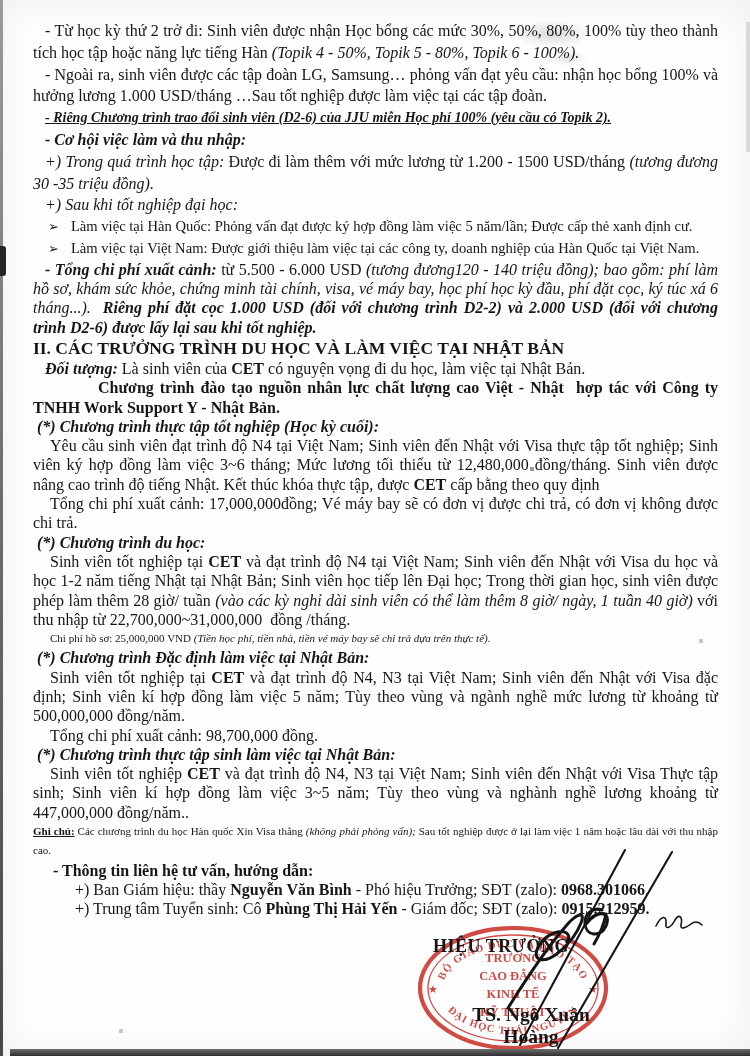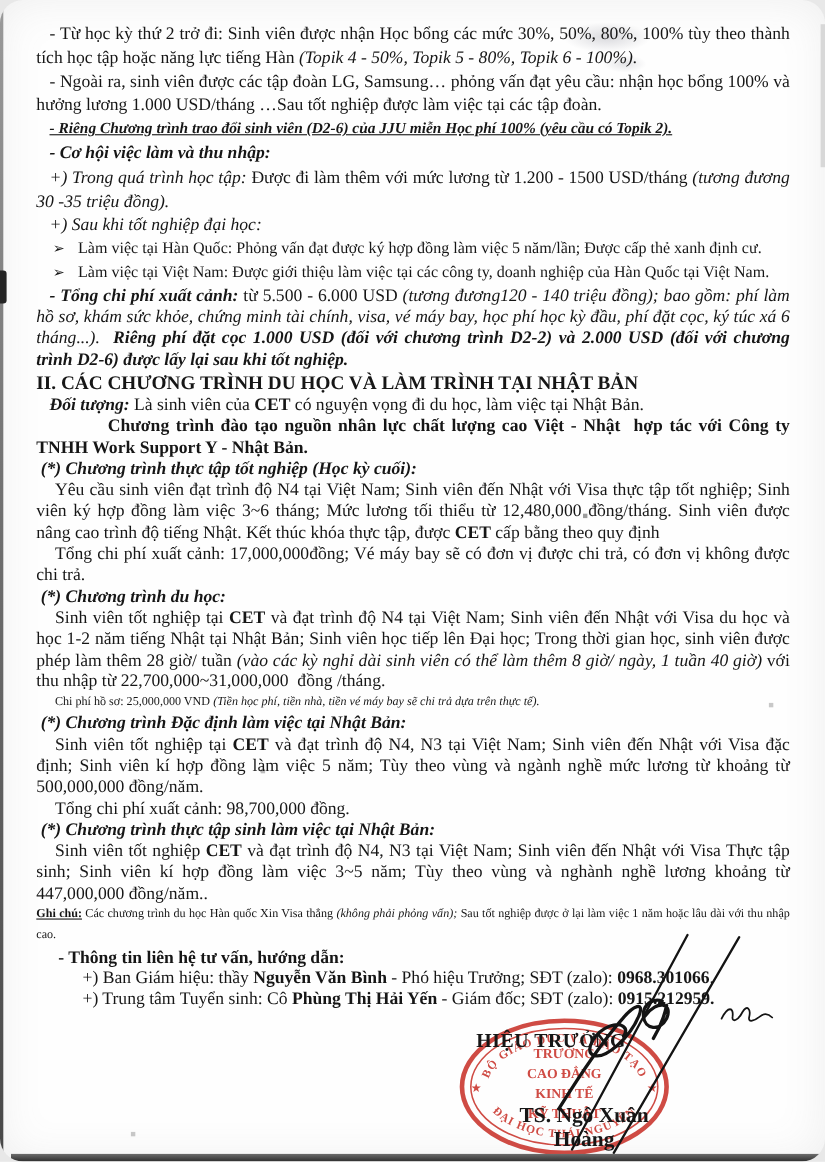--- a/index.html
+++ b/index.html
@@ -2,21 +2,20 @@
 <html><head>
 <meta charset="utf-8">
 <style>
   html,body{margin:0;padding:0;background:#e8e8e8;}
   .page{
     position:relative;width:750px;height:1056px;margin:0 auto;
     background:#fefefe;overflow:hidden;
     box-shadow:inset 0 0 40px rgba(120,120,120,.12);
     font-family:"Liberation Serif","DejaVu Serif",serif;
     color:#161616;
-    border-radius:21px;
   }
   .doc-body{position:relative;padding:20px 32px 0 33px;z-index:1;}
   .para{margin:0;text-align:justify;text-indent:12px;font-size:16px;line-height:19.3px;}
   .para span{white-space:pre-wrap;}
   .lh1{line-height:21.8px;}
   .b{font-weight:bold;}
   .i{font-style:italic;}
   .u{text-decoration:underline;}
   .heading{font-weight:bold;font-size:17.5px;text-indent:0;line-height:22px;}
   .i0{text-indent:0;}
@@ -66,21 +65,21 @@
   <div class="doc-body">
       <p class="para lh1"><span>- Từ học kỳ thứ 2 trở đi: Sinh viên được nhận Học bổng các mức 30%, 50%, 80%, 100% tùy theo thành tích học tập hoặc năng lực tiếng Hàn </span><span class="i">(Topik 4 - 50%, Topik 5 - 80%, Topik 6 - 100%).</span></p>
       <p class="para lh1"><span>- Ngoài ra, sinh viên được các tập đoàn LG, Samsung… phỏng vấn đạt yêu cầu: nhận học bổng 100% và hưởng lương 1.000 USD/tháng …Sau tốt nghiệp được làm việc tại các tập đoàn.</span></p>
       <p class="para lh1 tight1"><span class="b i u">- Riêng Chương trình trao đổi sinh viên (D2-6) của JJU miễn Học phí 100% (yêu cầu có Topik 2).</span></p>
       <p class="para lh1"><span class="b i">- Cơ hội việc làm và thu nhập:</span></p>
       <p class="para lh1"><span class="i">+) Trong quá trình học tập: </span><span>Được đi làm thêm với mức lương từ 1.200 - 1500 USD/tháng </span><span class="i">(tương đương 30 -35 triệu đồng).</span></p>
       <p class="para lh1"><span class="i">+) Sau khi tốt nghiệp đại học:</span></p>
       <p class="para lh1 arrowline"><span class="marker">➢</span><span>Làm việc tại Hàn Quốc: Phỏng vấn đạt được ký hợp đồng làm việc 5 năm/lần; Được cấp thẻ xanh định cư.</span></p>
       <p class="para lh1 arrowline"><span class="marker">➢</span><span>Làm việc tại Việt Nam: Được giới thiệu làm việc tại các công ty, doanh nghiệp của Hàn Quốc tại Việt Nam.</span></p>
       <p class="para"><span class="b i">- Tổng chi phí xuất cảnh: </span><span>từ 5.500 - 6.000 USD </span><span class="i">(tương đương120 - 140 triệu đồng); bao gồm: phí làm hồ sơ, khám sức khỏe, chứng minh tài chính, visa, vé máy bay, học phí học kỳ đầu, phí đặt cọc, ký túc xá 6 tháng...).  </span><span class="b i">Riêng phí đặt cọc 1.000 USD (đối với chương trình D2-2) và 2.000 USD (đối với chương trình D2-6) được lấy lại sau khi tốt nghiệp.</span></p>
-      <p class="para heading"><span class="b">II. CÁC CHƯƠNG TRÌNH DU HỌC VÀ LÀM TRÌNH TẠI NHẬT BẢN</span></p>
+      <p class="para heading"><span class="b">II. CÁC TRƯỞNG TRÌNH DU HỌC VÀ LÀM VIỆC TẠI NHẬT BẢN</span></p>
       <p class="para"><span class="b i">Đối tượng: </span><span>Là sinh viên của </span><span class="b">CET</span><span> có nguyện vọng đi du học, làm việc tại Nhật Bản.</span></p>
       <p class="para i65"><span class="b">Chương trình đào tạo nguồn nhân lực chất lượng cao Việt - Nhật  hợp tác với Công ty TNHH Work Support Y - Nhật Bản.</span></p>
       <p class="para i4"><span class="b i">(*) Chương trình thực tập tốt nghiệp (Học kỳ cuối):</span></p>
       <p class="para i17"><span>Yêu cầu sinh viên đạt trình độ N4 tại Việt Nam; Sinh viên đến Nhật với Visa thực tập tốt nghiệp; Sinh viên ký hợp đồng làm việc 3~6 tháng; Mức lương tối thiểu từ 12,480,000 đồng/tháng. Sinh viên được nâng cao trình độ tiếng Nhật. Kết thúc khóa thực tập, được </span><span class="b">CET</span><span> cấp bằng theo quy định</span></p>
       <p class="para i17"><span>Tổng chi phí xuất cảnh: 17,000,000đồng; Vé máy bay sẽ có đơn vị được chi trả, có đơn vị không được chi trả.</span></p>
       <p class="para i4"><span class="b i">(*) Chương trình du học:</span></p>
       <p class="para i17"><span>Sinh viên tốt nghiệp tại </span><span class="b">CET</span><span> và đạt trình độ N4 tại Việt Nam; Sinh viên đến Nhật với Visa du học và học 1-2 năm tiếng Nhật tại Nhật Bản; Sinh viên học tiếp lên Đại học; Trong thời gian học, sinh viên được phép làm thêm 28 giờ/ tuần </span><span class="i">(vào các kỳ nghỉ dài sinh viên có thể làm thêm 8 giờ/ ngày, 1 tuần 40 giờ)</span><span> với thu nhập từ 22,700,000~31,000,000  đồng /tháng.</span></p>
       <p class="para i17 small15"><span>Chi phí hồ sơ: 25,000,000 VND </span><span class="i">(Tiền học phí, tiền nhà, tiền vé máy bay sẽ chi trả dựa trên thực tế).</span></p>
       <p class="para i4"><span class="b i">(*) Chương trình Đặc định làm việc tại Nhật Bản:</span></p>
       <p class="para i17"><span>Sinh viên tốt nghiệp tại </span><span class="b">CET</span><span> và đạt trình độ N4, N3 tại Việt Nam; Sinh viên đến Nhật với Visa đặc định; Sinh viên kí hợp đồng làm việc 5 năm; Tùy theo vùng và ngành nghề mức lương từ khoảng từ 500,000,000 đồng/năm.</span></p>

